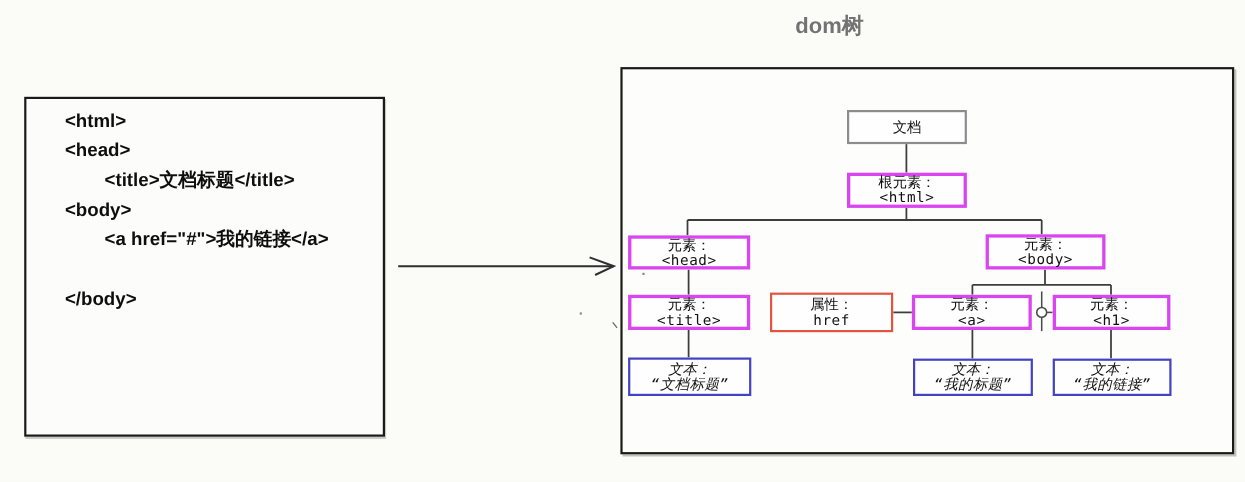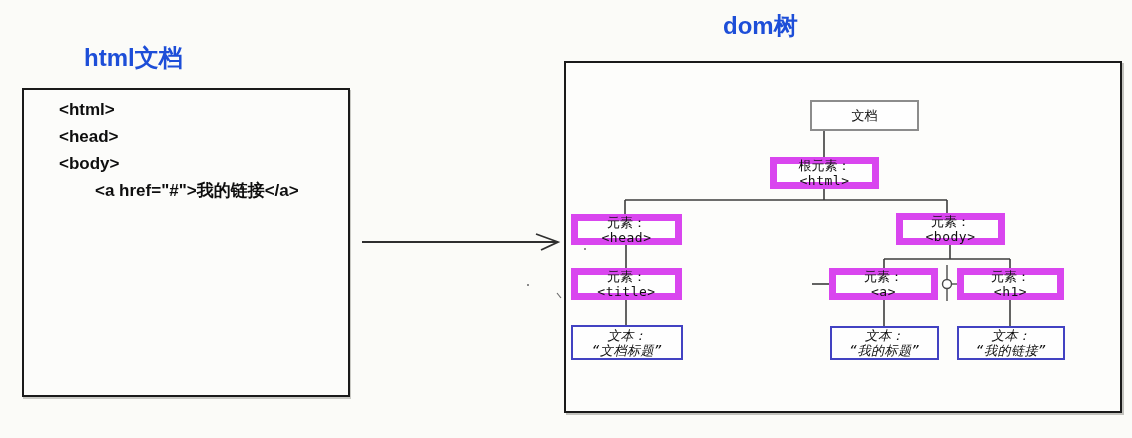--- a/index.html
+++ b/index.html
@@ -12,21 +12,21 @@
   .stage {
     position:absolute; left:0; top:0;
     width:1132px; height:438px;
     background:#fbfbf8;
     overflow:hidden;
   }
 
   
   .panel-title {
     position:absolute;
-    font-size:24px; font-weight:bold; color:#1d4ed8;
+    font-size:20px; font-weight:bold; color:#737373;
     white-space:nowrap;
   }
   .panel-title.left  { left:84px;  top:42px; }
   .panel-title.right { left:723px; top:10px; }
 
   
   .code-box {
     position:absolute; left:22px; top:88px;
     width:328px; height:309px;
     box-sizing:border-box;
@@ -58,45 +58,46 @@
   .node {
     position:absolute;
     box-sizing:border-box;
     display:flex; flex-direction:column;
     align-items:center; justify-content:center;
     text-align:center;
     font-size:13px; line-height:15px; color:#101010;
     background:#fefefe;
   }
   .node .nl2 { font-family:"DejaVu Sans Mono", monospace; font-size:13px; letter-spacing:0.5px; }
-  .node-doc  { border:2px solid #8c8c8c;margin-left:40px; }
-  .node-el   { border:7px solid #d946ef; }
+  .node-doc  { border:2px solid #8c8c8c; }
+  .node-el   { border:3px solid #d946ef; }
   .node-attr { border:2px solid #e25440; }
   .node-txt  { border:2px solid #4242c2;font-style:italic; }
 
   
   svg.page-art {
     position:absolute; left:0; top:0;
     pointer-events:none;
   }
 </style>
 </head>
 <body>
 
 <div class="stage">
 
-  <div class="panel-title left">html文档</div>
   <div class="panel-title right">dom树</div>
 
   <div class="code-box">
     <div class="code-line">&lt;html&gt;</div>
     <div class="code-line">&lt;head&gt;</div>
+    <div class="code-line ind">&lt;title&gt;文档标题&lt;/title&gt;</div>
     <div class="code-line">&lt;body&gt;</div>
     <div class="code-line ind">&lt;a href="#"&gt;我的链接&lt;/a&gt;</div>
     <div class="code-line"></div>
+    <div class="code-line">&lt;/body&gt;</div>
   </div>
 
   <div class="tree-box">
 
     <svg class="connectors" width="554" height="348" viewBox="0 0 554 348">
       <g stroke="#3d3d3d" stroke-width="1.6" fill="none">
         <path d="M258,68 V94"></path>
         <path d="M258,126 V137"></path>
         <path d="M59,137 H381"></path>
         <path d="M59,137 V151"></path>
@@ -135,20 +136,24 @@
     <div class="node node-el" style="left:330px; top:150px; width:109px; height:32px;">
       <div class="nl1">元素：</div>
       <div class="nl2">&lt;body&gt;</div>
     </div>
 
     <div class="node node-el" style="left:5px; top:205px; width:111px; height:32px;">
       <div class="nl1">元素：</div>
       <div class="nl2">&lt;title&gt;</div>
     </div>
 
+    <div class="node node-attr" style="left:134px; top:203px; width:112px; height:36px;">
+      <div class="nl1">属性：</div>
+      <div class="nl2">href</div>
+    </div>
 
     <div class="node node-el" style="left:263px; top:205px; width:109px; height:32px;">
       <div class="nl1">元素：</div>
       <div class="nl2">&lt;a&gt;</div>
     </div>
 
     <div class="node node-el" style="left:391px; top:205px; width:107px; height:32px;">
       <div class="nl1">元素：</div>
       <div class="nl2">&lt;h1&gt;</div>
     </div>

